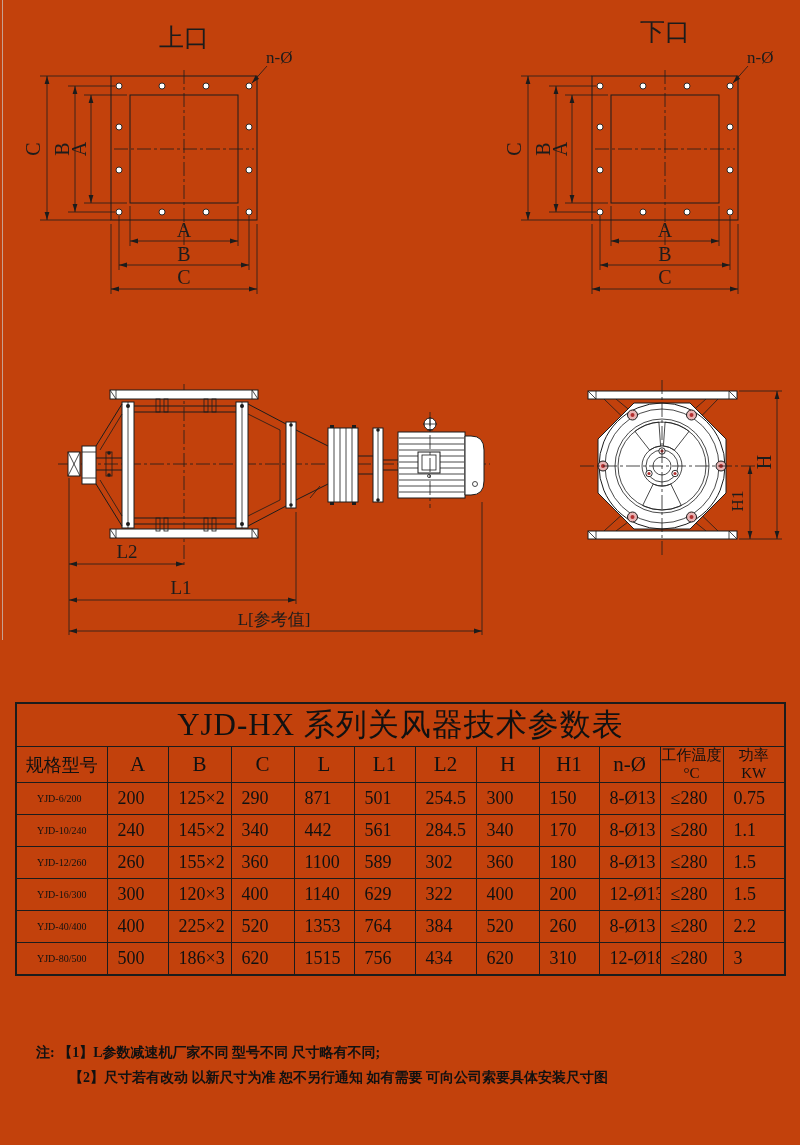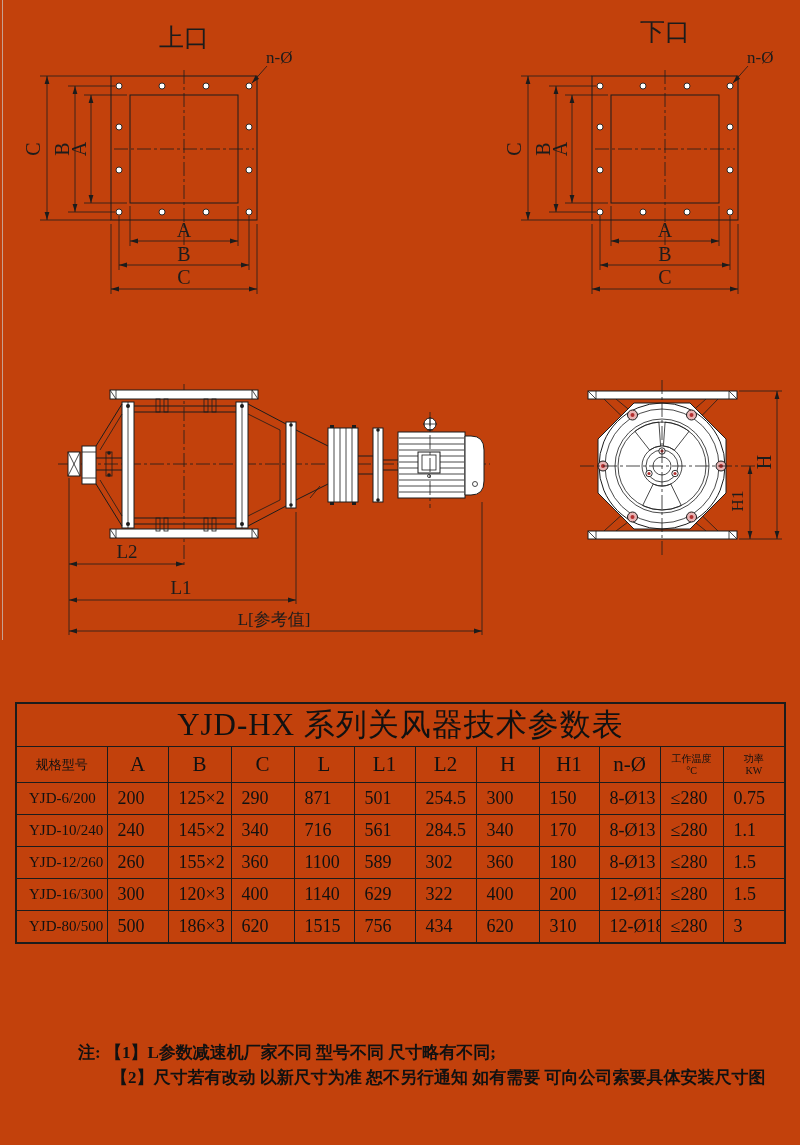--- a/index.html
+++ b/index.html
@@ -17,29 +17,29 @@
   .dot{fill:#1c1c1c;stroke:none;}
 
   
   .param-table{position:absolute;left:15px;top:694px;width:769px;border-collapse:collapse;
                table-layout:fixed;margin-top:8px;}
   .param-table td,.param-table th{border:1px solid #1c1c1c;padding:0;overflow:hidden;
                white-space:nowrap;color:#111;}
   .param-table{border:2px solid #1c1c1c;}
   .t-title{height:60px;text-align:center;font-size:31px;letter-spacing:1px;font-weight:normal;}
   .param-table thead th{height:35px;font-weight:normal;text-align:center;}
-  .h-model{font-size:13px;font-weight:bold;}
+  .h-model{font-size:18px;font-weight:bold;}
   .h-letter{font-size:21px;}
-  .h-small{font-size:10px;font-weight:bold;line-height:1.15;}
+  .h-small{font-size:15px;font-weight:bold;line-height:1.15;}
   .param-table tbody td{height:31px;font-size:18px;text-align:left;padding-left:10px;}
-  .param-table tbody td.c-model{font-size:15px;padding-left:12px;}
+  .param-table tbody td.c-model{font-size:10px;padding-left:20px;}
 
   
-  .notes{position:absolute;left:36px;top:1040px;font-size:17px;font-weight:bold;
-         line-height:25px;color:#111;margin-left:42px;}
+  .notes{position:absolute;left:36px;top:1040px;font-size:14px;font-weight:bold;
+         line-height:25px;color:#111;}
   .notes .indent{padding-left:33px;text-align:center;}
 </style>
 </head>
 <body>
 
 <div class="sheet">
   <div class="scan-edge"></div>
 
   <svg style="left:0;top:0" width="320" height="310" viewBox="0 0 320 310">
     <g>
@@ -392,21 +392,21 @@
           <td class="c-val">150</td>
           <td class="c-val">8-Ø13</td>
           <td class="c-val">≤280</td>
           <td class="c-val">0.75</td>
         </tr>
         <tr>
           <td class="c-model">YJD-10/240</td>
           <td class="c-val">240</td>
           <td class="c-val">145×2</td>
           <td class="c-val">340</td>
-          <td class="c-val">716</td>
+          <td class="c-val">442</td>
           <td class="c-val">561</td>
           <td class="c-val">284.5</td>
           <td class="c-val">340</td>
           <td class="c-val">170</td>
           <td class="c-val">8-Ø13</td>
           <td class="c-val">≤280</td>
           <td class="c-val">1.1</td>
         </tr>
         <tr>
           <td class="c-model">YJD-12/260</td>
@@ -430,20 +430,34 @@
           <td class="c-val">1140</td>
           <td class="c-val">629</td>
           <td class="c-val">322</td>
           <td class="c-val">400</td>
           <td class="c-val">200</td>
           <td class="c-val">12-Ø13</td>
           <td class="c-val">≤280</td>
           <td class="c-val">1.5</td>
         </tr>
         <tr>
+          <td class="c-model">YJD-40/400</td>
+          <td class="c-val">400</td>
+          <td class="c-val">225×2</td>
+          <td class="c-val">520</td>
+          <td class="c-val">1353</td>
+          <td class="c-val">764</td>
+          <td class="c-val">384</td>
+          <td class="c-val">520</td>
+          <td class="c-val">260</td>
+          <td class="c-val">8-Ø13</td>
+          <td class="c-val">≤280</td>
+          <td class="c-val">2.2</td>
+        </tr>
+        <tr>
           <td class="c-model">YJD-80/500</td>
           <td class="c-val">500</td>
           <td class="c-val">186×3</td>
           <td class="c-val">620</td>
           <td class="c-val">1515</td>
           <td class="c-val">756</td>
           <td class="c-val">434</td>
           <td class="c-val">620</td>
           <td class="c-val">310</td>
           <td class="c-val">12-Ø18</td>

